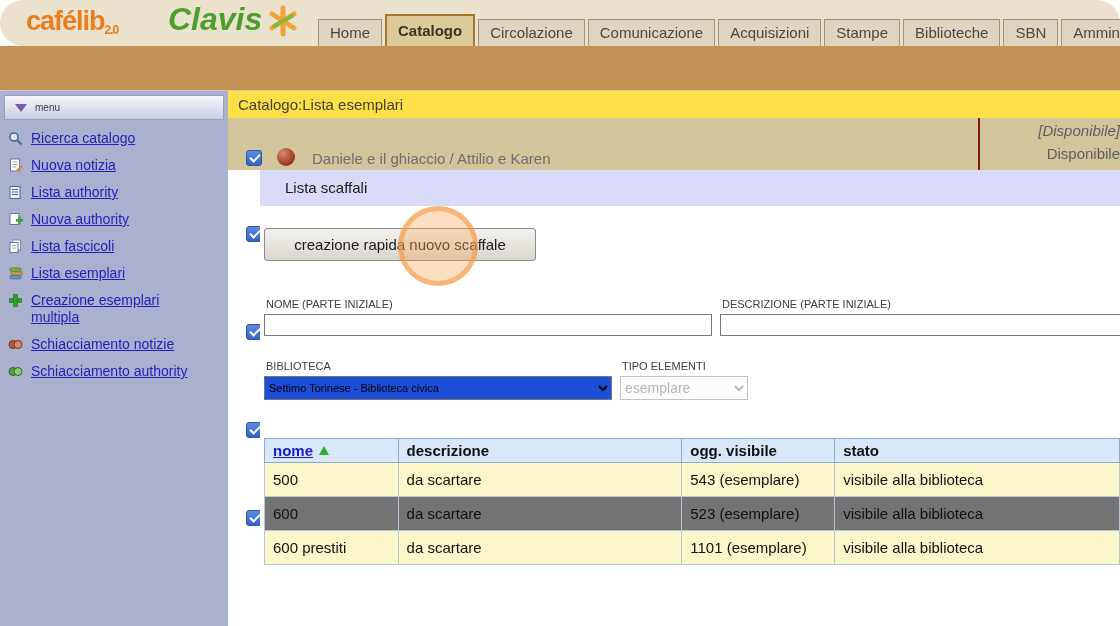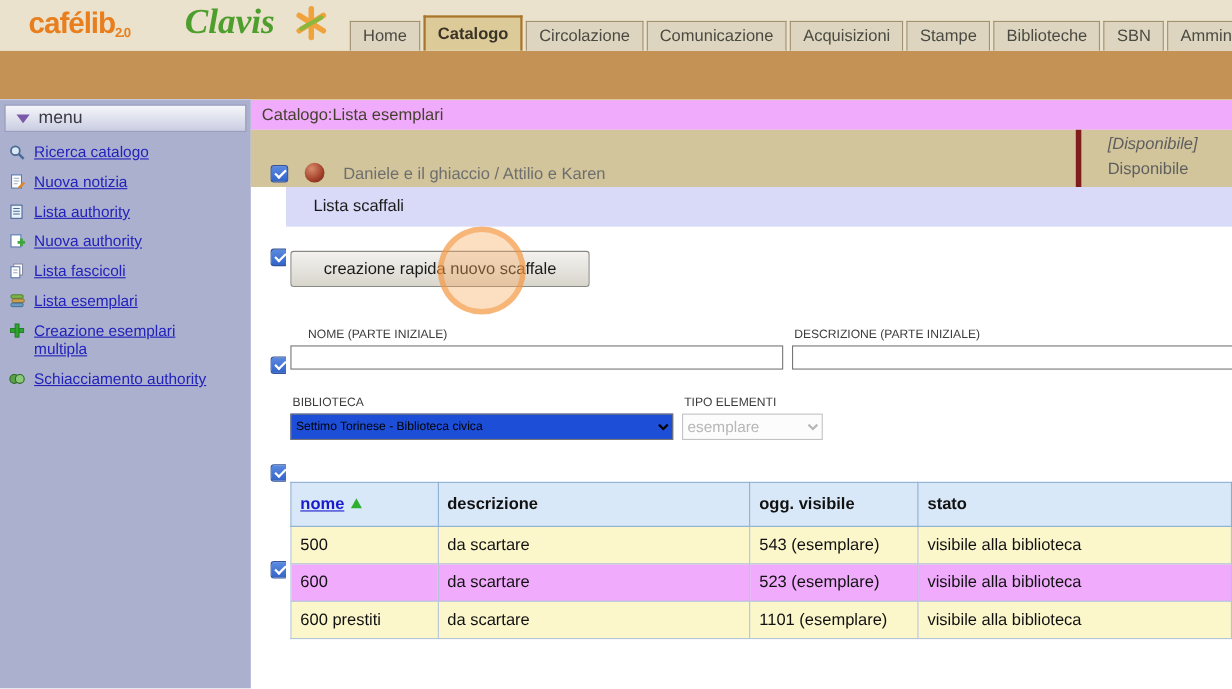--- a/index.html
+++ b/index.html
@@ -1,76 +1,76 @@
 <!DOCTYPE html>
 <html><head>
 <meta charset="utf-8">
 <style>
   * { box-sizing: border-box; margin: 0; padding: 0; }
   html,body { width:1120px; height:626px; overflow:hidden; }
   body { position:relative; font-family:"Liberation Sans", sans-serif; background:#fff; }
 
   
-  .topbar { position:absolute; top:0; left:0; width:1120px; height:46px; background:#eae2cc; z-index:4; }
+  .topbar { position:absolute; top:0; left:0; width:1120px; height:46px; background:#eae2cc; z-index:4;border-radius:23px; }
   .logo-cafe { position:absolute; left:26px; top:6px; font-size:27px; font-weight:bold; color:#e87e1e; letter-spacing:-1px; }
   .logo-ver { font-size:12px; font-weight:bold; vertical-align:-4px; }
-  .logo-clavis { position:absolute; left:168px; top:1px; font-size:32px; font-weight:bold; font-style:italic; color:#4e9e2e; font-family:Liberation Serif, serif; }
+  .logo-clavis { position:absolute; left:168px; top:1px; font-size:32px; font-weight:bold; font-style:italic; color:#4e9e2e; font-family:Liberation Sans, sans-serif; }
   .clavis-flower { position:absolute; left:266px; top:4px; }
 
   .tabs { position:absolute; left:318px; bottom:0; display:flex; align-items:flex-end; }
   .tab { height:27px; line-height:26px; padding:0 11px; background:#ddd5bf; border:1px solid #a29272; border-bottom:none; margin-right:3px; font-size:15px; color:#4a4a42; white-space:nowrap; cursor:pointer; }
   .tab.active { height:32px; line-height:30px; background:#dcca99; border:2px solid #a9742c; border-bottom:none; font-weight:bold; color:#3a3326; }
 
   
   .band { position:absolute; top:46px; left:0; width:1120px; height:44px; background:#c39254; }
-  .breadcrumb { position:absolute; top:90px; left:228px; width:892px; height:28px; background:#f0abfc; border-top:1px solid #ddc89b; line-height:27px; padding-left:10px; font-size:15px; color:#46412f; }
+  .breadcrumb { position:absolute; top:90px; left:228px; width:892px; height:28px; background:#fde047; border-top:1px solid #ddc89b; line-height:27px; padding-left:10px; font-size:15px; color:#46412f; }
 
   
   .sidebar { position:absolute; top:90px; left:0; width:228px; height:536px; background:#acb0cf; border-top:1px solid #c6c9de; }
-  .menu-header { margin:4px 4px 0 4px; height:25px; background:linear-gradient(#f6f6fb,#c9cde1); border:1px solid #9a9ebd; display:flex; align-items:center; font-size:16px; color:#3a3a44; }
+  .menu-header { margin:4px 4px 0 4px; height:25px; background:linear-gradient(#f6f6fb,#c9cde1); border:1px solid #9a9ebd; display:flex; align-items:center; font-size:10px; color:#3a3a44; }
   .tri { width:0; height:0; border-left:6px solid transparent; border-right:6px solid transparent; border-top:8px solid #7a5aa8; margin:0 8px 0 10px; cursor:pointer; }
   .menu-items { padding:10px 6px 0 8px; }
   .menu-item { display:flex; gap:7px; margin-bottom:10px; align-items:flex-start; }
   .menu-item .mi-icon { flex:0 0 16px; width:16px; height:16px; margin-top:1px; }
   .menu-item a { color:#2222bb; text-decoration:underline; font-size:14px; line-height:17px; display:inline-block; max-width:164px; cursor:pointer; }
 
   
   .record-row { position:absolute; top:118px; left:228px; width:892px; height:52px; background:#d2c59c; }
   .cbx { width:16px; height:16px; background:linear-gradient(#5a8ae0,#3464c8); border:1px solid #33549a; border-radius:3px; position:relative; cursor:pointer; }
   .cbx::after { content:""; position:absolute; left:3px; top:3px; width:8px; height:4px; border-left:2px solid #fff; border-bottom:2px solid #fff; transform:rotate(-45deg); }
   .rec-cbx { position:absolute; left:18px; top:32px; }
   .rec-ball { position:absolute; left:49px; top:30px; width:18px; height:18px; border-radius:50%; background:radial-gradient(circle at 35% 30%, #d88a6a, #a2402a 60%, #6a2012); }
   .rec-title { position:absolute; left:84px; top:32px; font-size:15px; color:#6e6e6e; }
-  .status-col { position:absolute; left:750px; top:0; height:52px; width:142px; border-left:5px solid #7f1d1d; padding-left:24px; }
+  .status-col { position:absolute; left:750px; top:0; height:52px; width:142px; border-left:2px solid #7f1d1d; padding-left:24px;text-align:right; }
   .status-bracket { font-style:italic; color:#5f5f5f; font-size:15px; margin-top:4px; }
   .status-text { color:#5f5f5f; font-size:15px; margin-top:6px; }
 
   
   .cbx.peek { position:absolute; left:246px; z-index:1; }
 
   
   .modal { position:absolute; top:170px; left:260px; width:860px; height:456px; background:#fff; z-index:2; }
   .modal-header { height:36px; background:#d9d9f8; font-size:15px; color:#1a1a1a; line-height:36px; padding-left:25px; }
   .quick-btn { position:absolute; left:4px; top:58px; width:272px; height:33px; background:linear-gradient(#f3f2ef,#d8d5cc); border:1px solid #8a8a84; border-radius:3px; font-size:15px; color:#1a1a1a; font-family:"Liberation Sans", sans-serif; cursor:pointer; }
   .click-ring { position:absolute; left:138px; top:36px; width:80px; height:80px; border-radius:50%; background:rgba(246,167,91,0.38); border:5px solid rgba(242,146,60,0.55); z-index:5; pointer-events:none; }
 
   .form-area { position:absolute; left:4px; top:128px; width:856px; }
   .f-label { position:absolute; font-size:11px; color:#3c3c3c; }
   .f-input { position:absolute; height:22px; border:1px solid #767676; font-size:14px; padding:0 4px; font-family:"Liberation Sans", sans-serif; }
-  .lbl-nome { left:16px; top:0;text-align:center; }      .inp-nome { left:0; top:16px; width:448px; }
+  .lbl-nome { left:2px; top:0;text-align:center; }      .inp-nome { left:0; top:16px; width:448px; }
   .lbl-descr { left:458px; top:0; }   .inp-descr { left:456px; top:16px; width:564px; }
   .lbl-bib { left:2px; top:62px; }    .sel-bib { position:absolute; left:0; top:78px; width:348px; height:24px; font-size:11px; border:1px solid #767676; background:#1d4ed8; font-family:"Liberation Sans", sans-serif; }
   .lbl-tipo { left:358px; top:62px; } .sel-tipo { position:absolute; left:356px; top:78px; width:128px; height:24px; font-size:14px; color:#999; border:1px solid #aaa; background:#fbfbfb; font-family:"Liberation Sans", sans-serif; }
 
   .scaffali-table { position:absolute; left:4px; top:268px; border-collapse:collapse; font-size:15px; }
-  .scaffali-table th { background:#d8e8f8; border:1px solid #8aadd0; font-weight:bold; color:#111; height:40px; text-align:left; padding:0 8px; white-space:nowrap; }
+  .scaffali-table th { background:#d8e8f8; border:1px solid #8aadd0; font-weight:bold; color:#111; height:24px; text-align:left; padding:0 8px; white-space:nowrap; }
   .scaffali-table td { height:34px; padding:0 8px; border:1px solid #b3c6d9; color:#111; white-space:nowrap; }
   .col-nome { width:136px; } .col-descr { width:294px; } .col-ogg { width:154px; } .col-stato { width:292px; }
   .row-yellow td { background:#fbf7cb; }
-  .row-white td { background:#f0abfc; }
+  .row-white td { background:#737373; }
   .th-link { color:#1a1acc; text-decoration:underline; cursor:pointer; }
   .sort-up { display:inline-block; width:0; height:0; border-left:5px solid transparent; border-right:5px solid transparent; border-bottom:9px solid #2fae2f; margin-left:6px; vertical-align:1px; }
 </style>
 </head>
 <body>
 
 <div class="topbar">
   <div class="logo-cafe"><span>cafélib</span><span class="logo-ver">2.0</span></div>
   <div class="logo-clavis">Clavis</div>
   <svg class="clavis-flower" width="34" height="34" viewBox="0 0 34 34">
@@ -156,20 +156,27 @@
     </div>
     <div class="menu-item">
       <span class="mi-icon"><svg width="15" height="15">
             <rect x="1.5" y="5.7" width="12" height="3.6" fill="#2fa32f" stroke="#1d7a1d" stroke-width="0.8"></rect>
             <rect x="5.7" y="1.5" width="3.6" height="12" fill="#2fa32f" stroke="#1d7a1d" stroke-width="0.8"></rect>
           </svg></span>
       <a>Creazione esemplari multipla</a>
     </div>
     <div class="menu-item">
       <span class="mi-icon"><svg width="15" height="15">
+            <circle cx="5" cy="7.5" r="4" fill="#b05a4a" stroke="#7a3222"></circle>
+            <circle cx="10" cy="7.5" r="4" fill="#d08a6a" stroke="#7a3222"></circle>
+          </svg></span>
+      <a>Schiacciamento notizie</a>
+    </div>
+    <div class="menu-item">
+      <span class="mi-icon"><svg width="15" height="15">
             <circle cx="5" cy="7.5" r="4" fill="#5aa04a" stroke="#2a6a22"></circle>
             <circle cx="10" cy="7.5" r="4" fill="#8ac87a" stroke="#2a6a22"></circle>
           </svg></span>
       <a>Schiacciamento authority</a>
     </div>
   </div>
 </div>
 
 <div class="record-row">
   <div class="cbx rec-cbx"></div>

